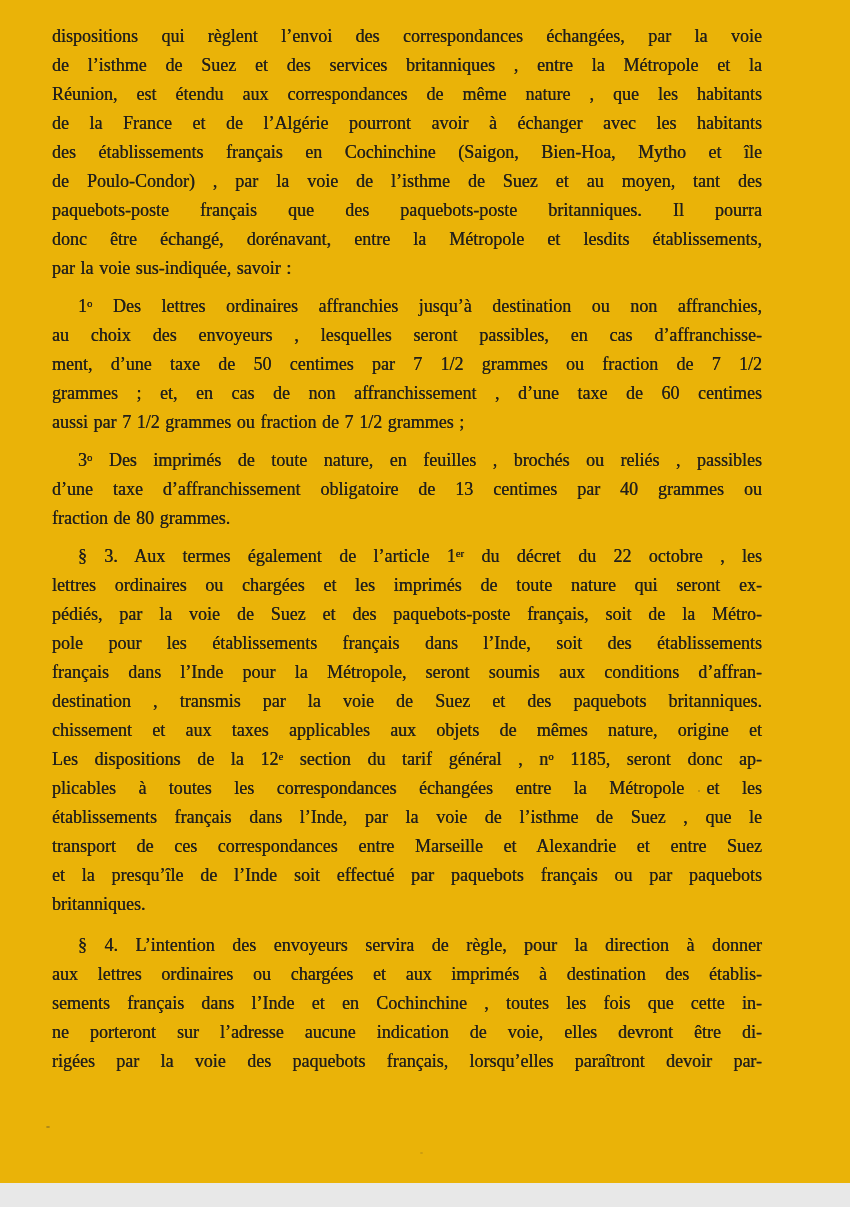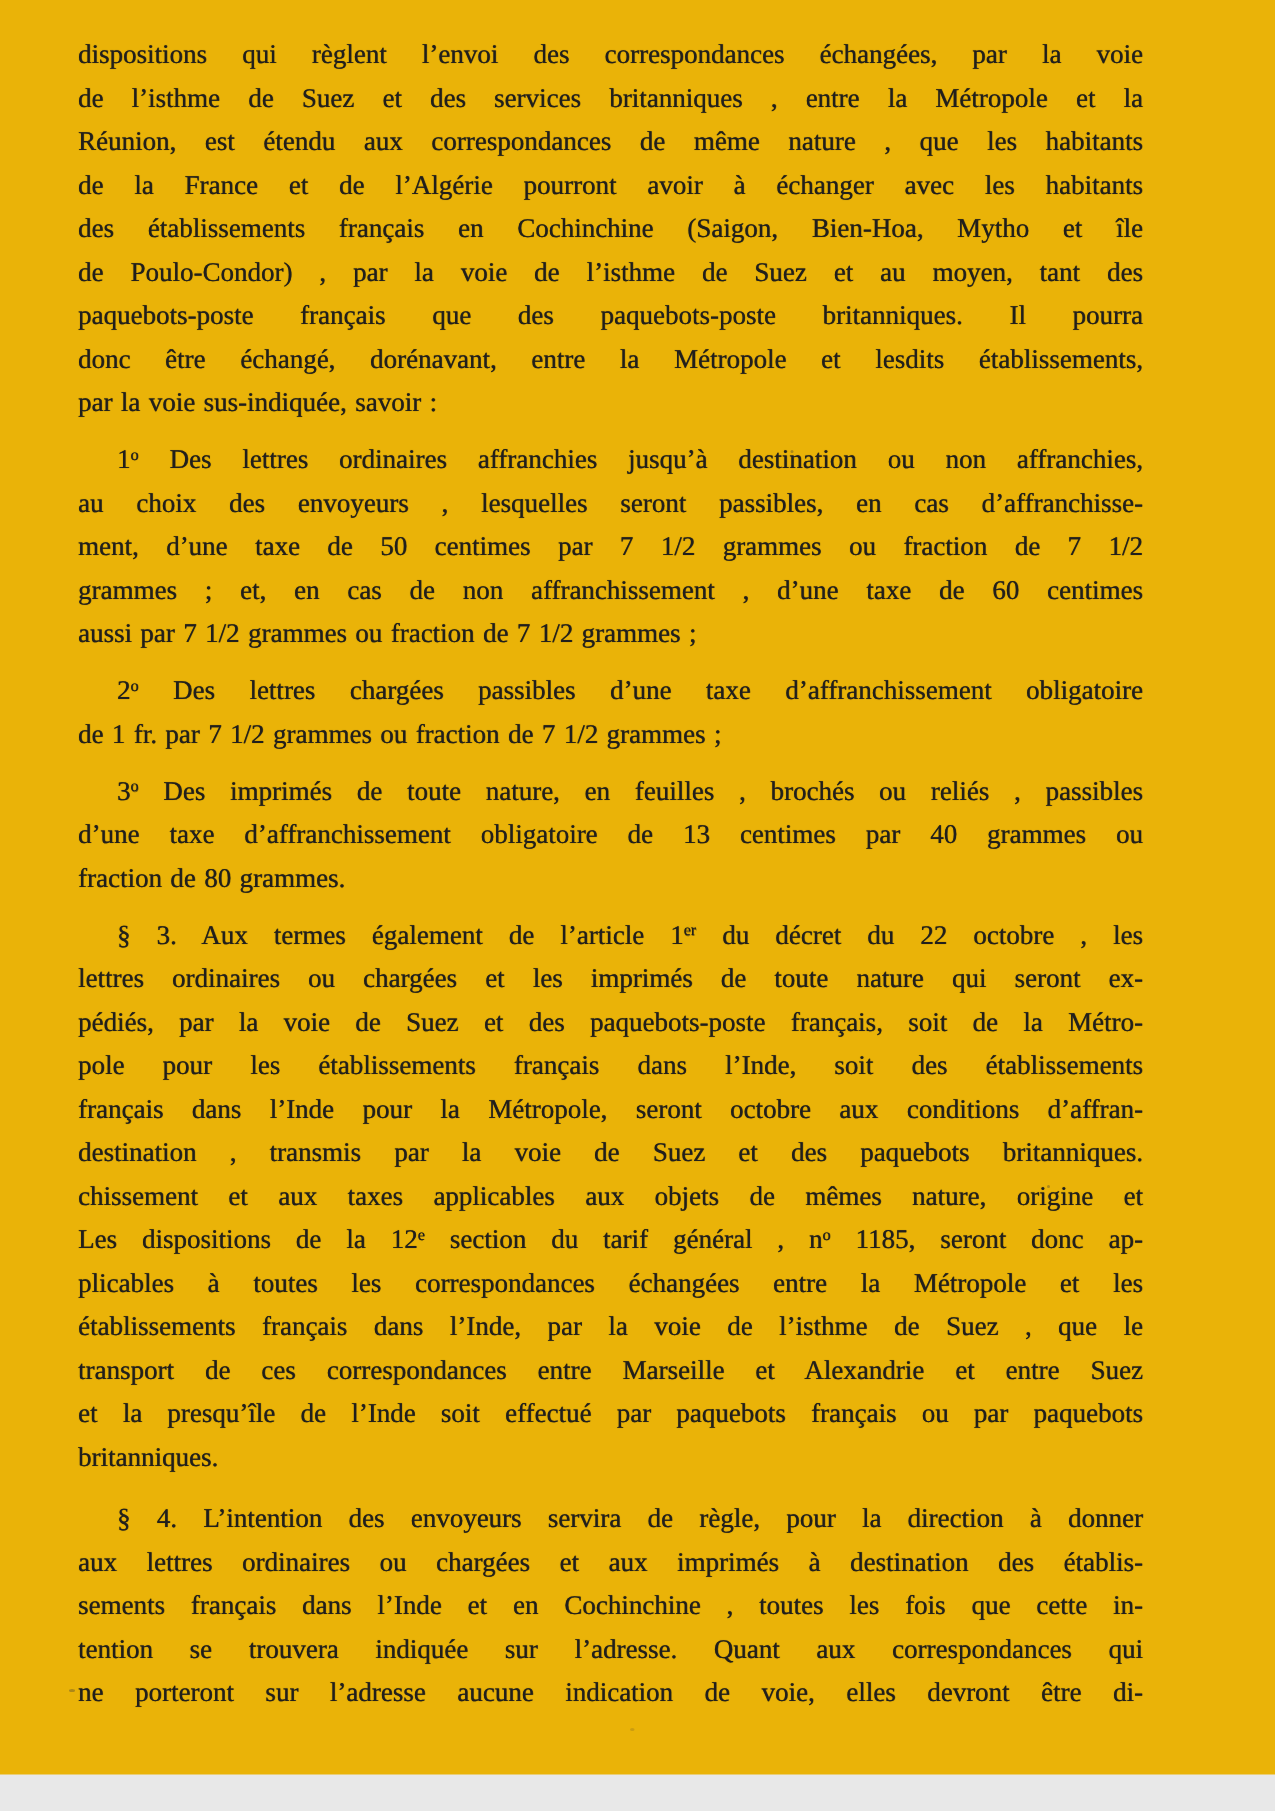--- a/index.html
+++ b/index.html
@@ -77,48 +77,44 @@
         <div class="line last">par la voie sus-indiquée, savoir :</div>
       </div>
       <div class="para indent">
         <div class="line">1<sup>o</sup> Des lettres ordinaires affranchies jusqu’à destination ou non affranchies,</div>
         <div class="line">au choix des envoyeurs , lesquelles seront passibles, en cas d’affranchisse-</div>
         <div class="line">ment, d’une taxe de 50 centimes par 7 1/2 grammes ou fraction de 7 1/2</div>
         <div class="line">grammes ; et, en cas de non affranchissement , d’une taxe de 60 centimes</div>
         <div class="line last">aussi par 7 1/2 grammes ou fraction de 7 1/2 grammes ;</div>
       </div>
       <div class="para indent">
-        <div class="line">2<sup>o</sup> Des lettres chargées passibles d’une taxe d’affranchissement obligatoire</div>
-        <div class="line last">de 1 fr. par 7 1/2 grammes ou fraction de 7 1/2 grammes ;</div>
-      </div>
-      <div class="para indent">
         <div class="line">3<sup>o</sup> Des imprimés de toute nature, en feuilles , brochés ou reliés , passibles</div>
         <div class="line">d’une taxe d’affranchissement obligatoire de 13 centimes par 40 grammes ou</div>
         <div class="line last">fraction de 80 grammes.</div>
       </div>
       <div class="para indent">
         <div class="line">§ 3. Aux termes également de l’article 1<sup>er</sup> du décret du 22 octobre , les</div>
         <div class="line">lettres ordinaires ou chargées et les imprimés de toute nature qui seront ex-</div>
         <div class="line">pédiés, par la voie de Suez et des paquebots-poste français, soit de la Métro-</div>
         <div class="line">pole pour les établissements français dans l’Inde, soit des établissements</div>
-        <div class="line">français dans l’Inde pour la Métropole, seront octobre aux conditions d’affran-</div>
+        <div class="line">français dans l’Inde pour la Métropole, seront soumis aux conditions d’affran-</div>
         <div class="line">destination , transmis par la voie de Suez et des paquebots britanniques.</div>
         <div class="line">chissement et aux taxes applicables aux objets de mêmes nature, origine et</div>
         <div class="line">Les dispositions de la 12<sup>e</sup> section du tarif général , n<sup>o</sup> 1185, seront donc ap-</div>
         <div class="line">plicables à toutes les correspondances échangées entre la Métropole et les</div>
         <div class="line">établissements français dans l’Inde, par la voie de l’isthme de Suez , que le</div>
         <div class="line">transport de ces correspondances entre Marseille et Alexandrie et entre Suez</div>
         <div class="line">et la presqu’île de l’Inde soit effectué par paquebots français ou par paquebots</div>
         <div class="line last">britanniques.</div>
       </div>
       <div class="para indent tight">
         <div class="line">§ 4. L’intention des envoyeurs servira de règle, pour la direction à donner</div>
         <div class="line">aux lettres ordinaires ou chargées et aux imprimés à destination des établis-</div>
         <div class="line">sements français dans l’Inde et en Cochinchine , toutes les fois que cette in-</div>
-        <div class="line">tention se trouvera indiquée sur l’adresse.  Quant aux correspondances qui</div>
         <div class="line">ne porteront sur l’adresse aucune indication de voie,  elles devront être di-</div>
+        <div class="line">rigées par la voie des paquebots français, lorsqu’elles paraîtront devoir par-</div>
       </div>
     </div>
   <div class="speck s1"></div>
   <div class="speck s2"></div>
   <div class="speck s3"></div>
   <div class="speck s4"></div>
 </div>
 
 </body></html>

